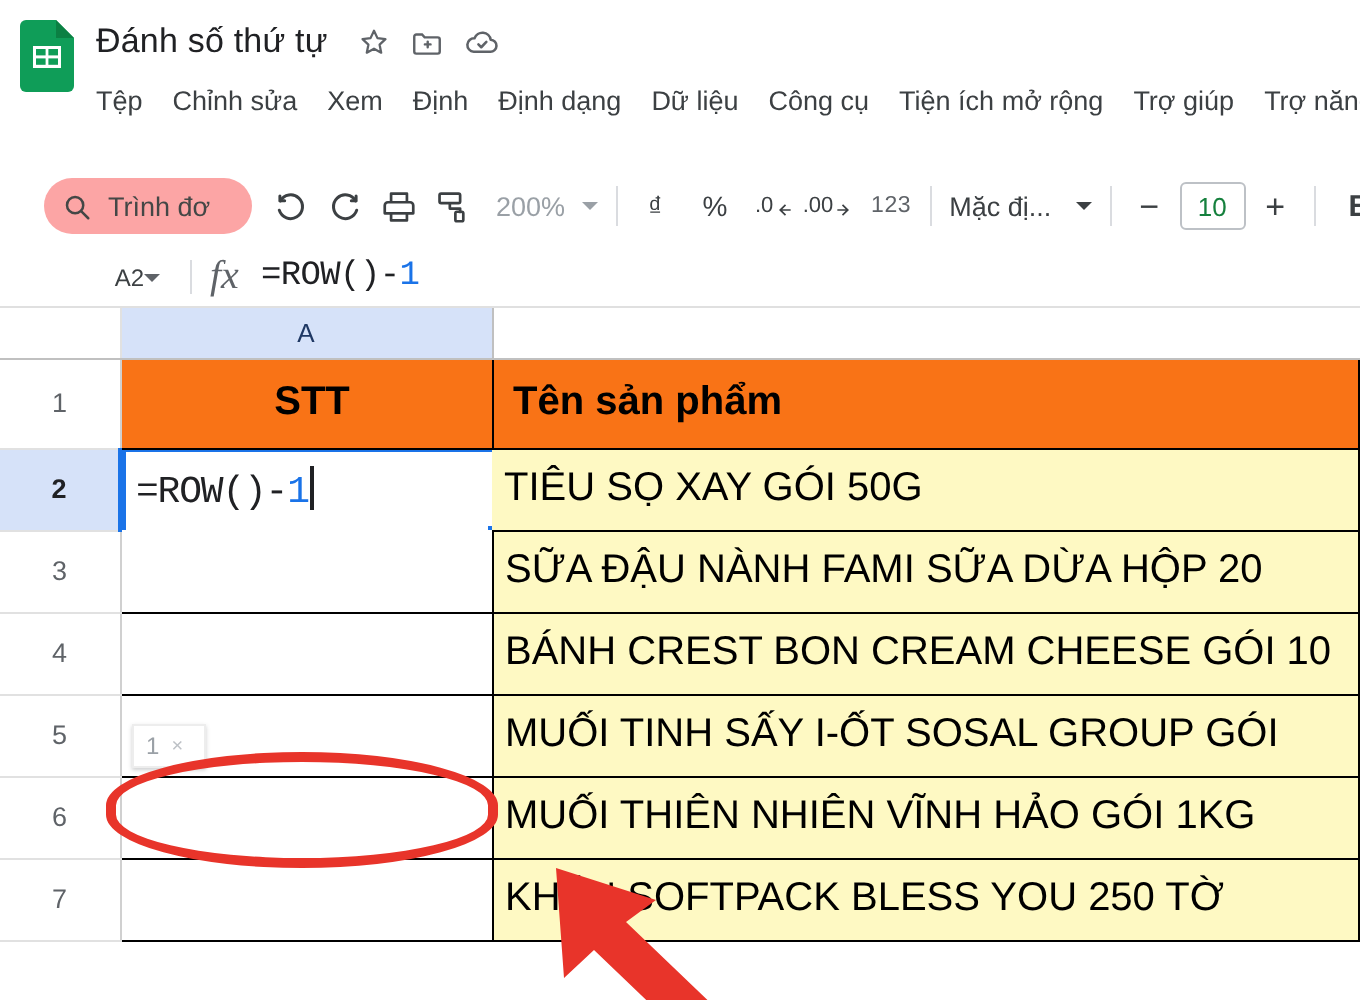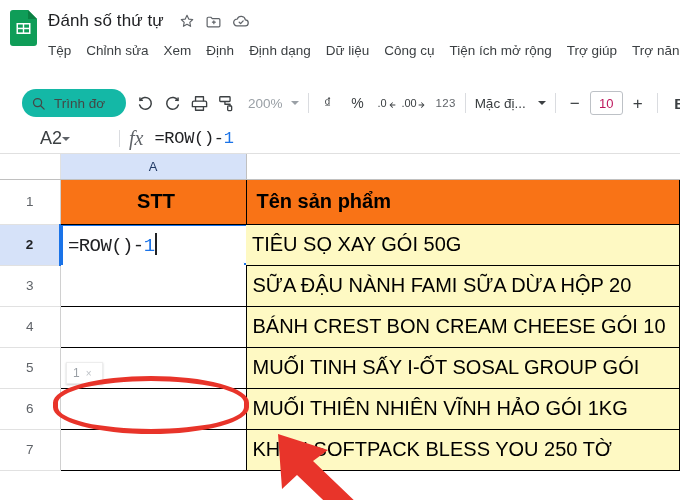--- a/index.html
+++ b/index.html
@@ -96,21 +96,21 @@
     align-items: center;
     padding: 0 6px 0 22px;
     gap: 0px;
     position: relative;
   }
 
   .tb-search {
     display: flex;
     align-items: center;
     height: 28px;
-    background: #14b8a6;
+    background: #fca5a5;
     border-radius: 16px;
     padding: 0 10px 0 9px;
     width: 104px;
     overflow: hidden;
     flex: 0 0 auto;
   }
   .tb-search .mag { color:#444746; display:flex; }
   .tb-search .sl {
     font-size: 13.5px;
     color: #444746;
@@ -196,21 +196,21 @@
   }
   .fs-box {
     width: 33px;
     height: 24px;
     border: 1px solid #bdc1c6;
     border-radius: 3px;
     display: flex;
     align-items: center;
     justify-content: center;
     font-size: 13px;
-    color: #be185d;
+    color: #15803d;
     margin: 0 5px;
     flex: 0 0 auto;
     background:#fff;
   }
   .tb-bold {
     font-weight: bold;
     font-size: 15px;
     color: #3c4043;
     width: 26px;
     text-align: center;
@@ -224,26 +224,25 @@
     background: #ffffff;
     display: flex;
     align-items: center;
     padding-left: 8px;
     border-bottom: 1px solid #e0e0e0;
   }
   .name-box {
     width: 78px;
     display: flex;
     align-items: center;
-    justify-content: flex-start;
+    justify-content: flex-end;
     padding: 0 6px 0 8px;
-    font-size: 18px;
+    font-size: 12px;
     color: #3c4043;
     flex: 0 0 auto;
-    margin-left: 24px;
   }
   .name-box .caret {
     border-left: 4px solid transparent;
     border-right: 4px solid transparent;
     border-top: 4px solid #5f6368;
   }
   .fb-sep {
     width: 1px; height: 17px; background:#dadce0; margin: 0 9px;
     flex:0 0 auto;
   }

